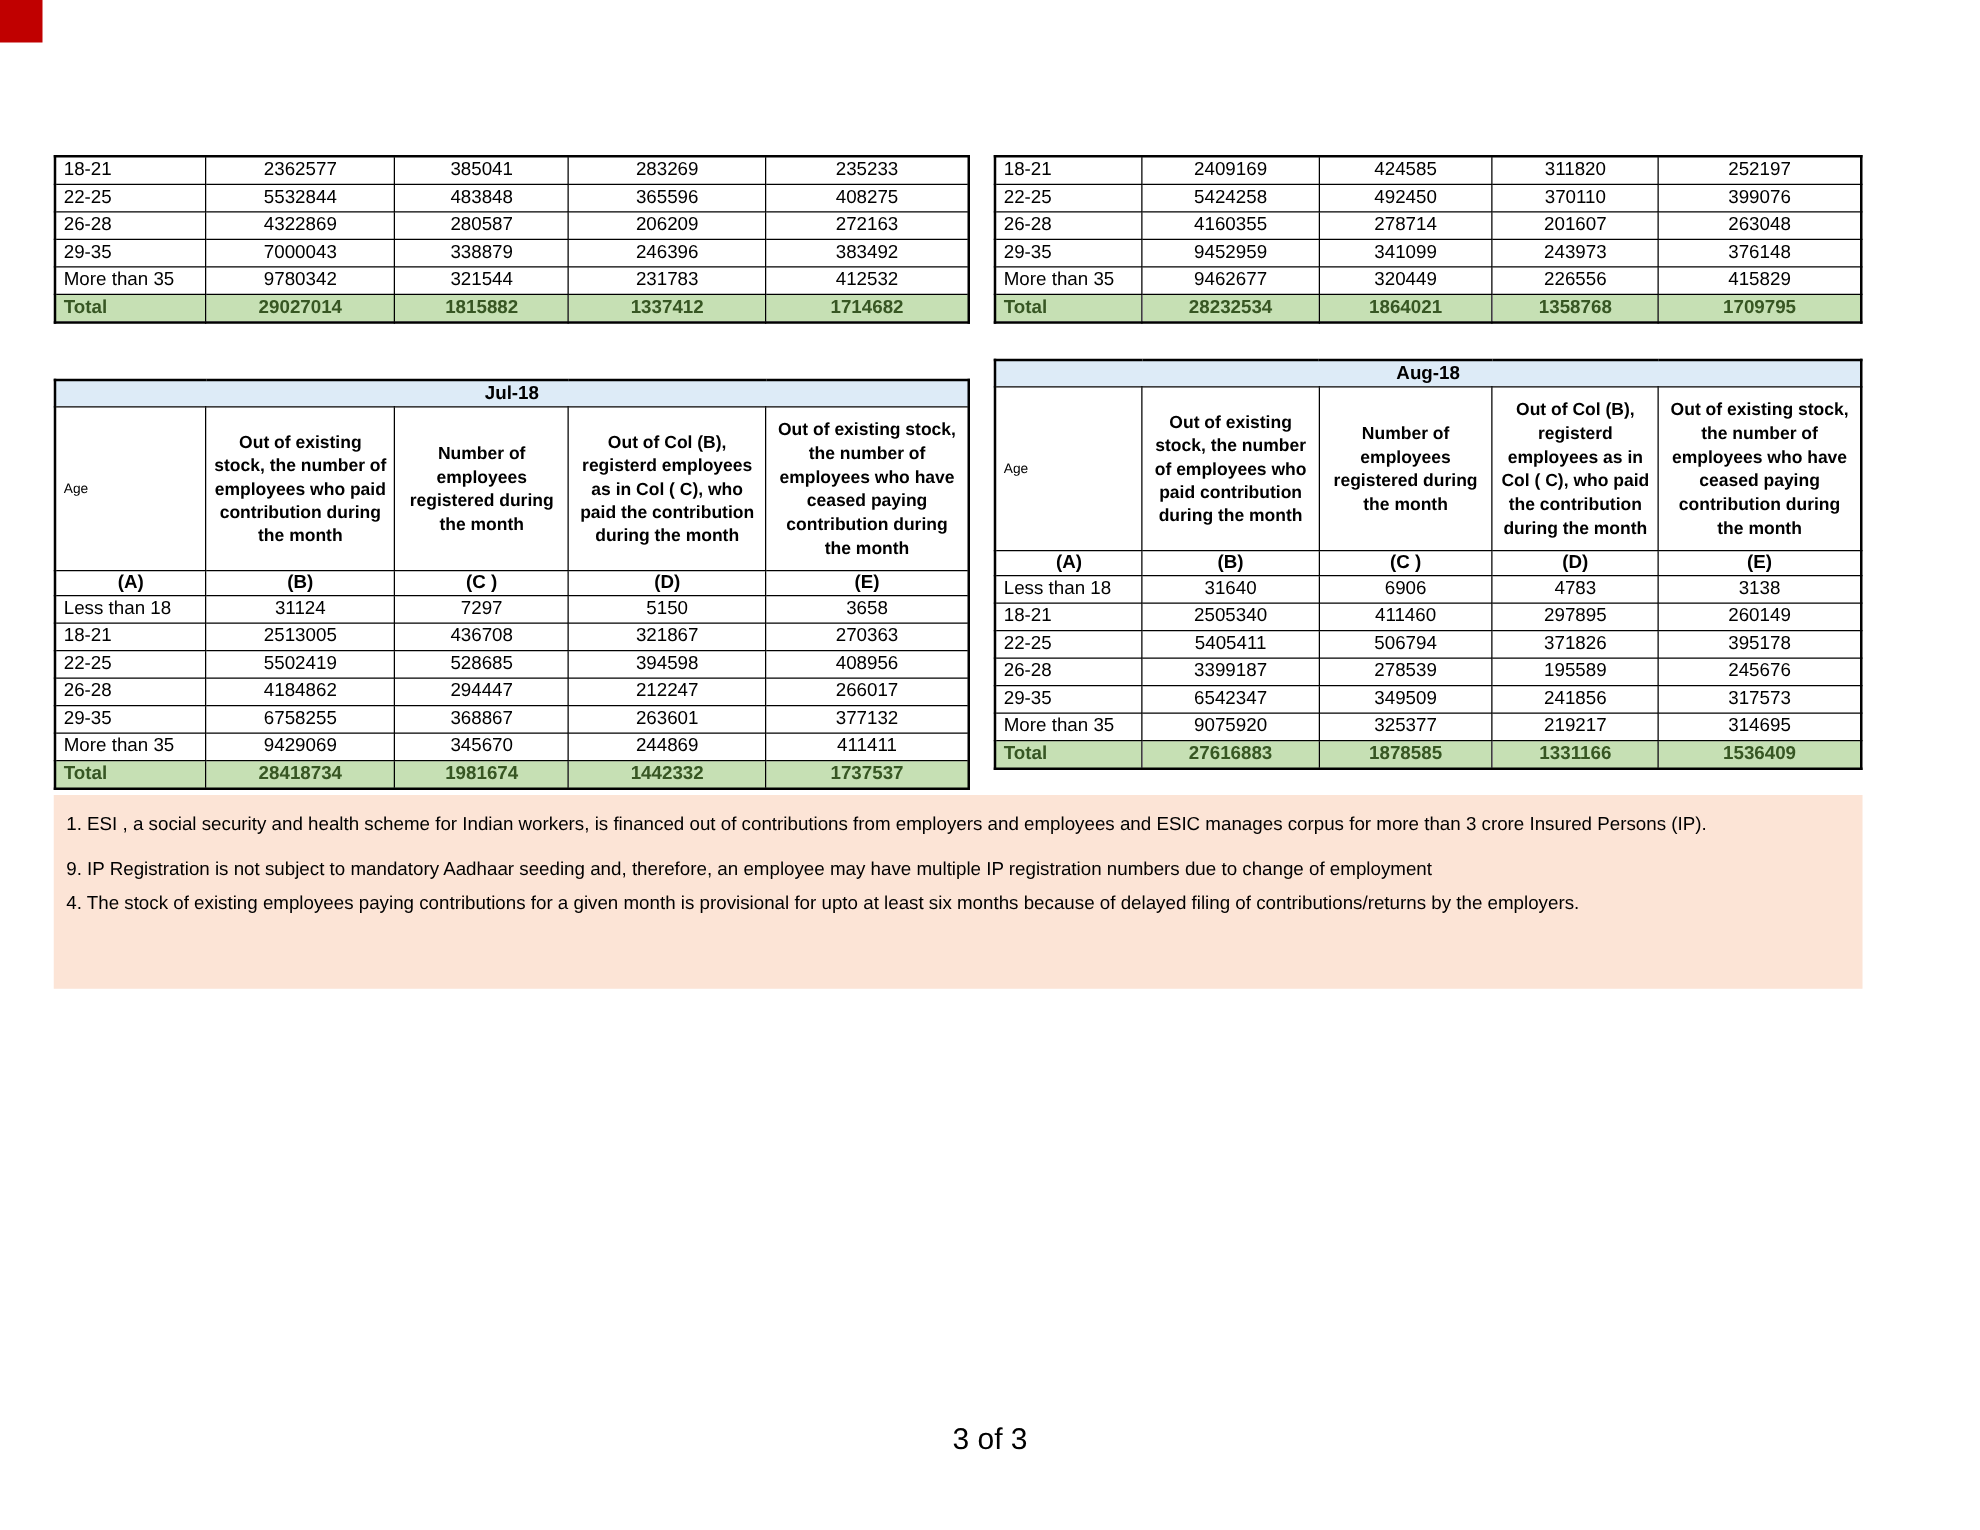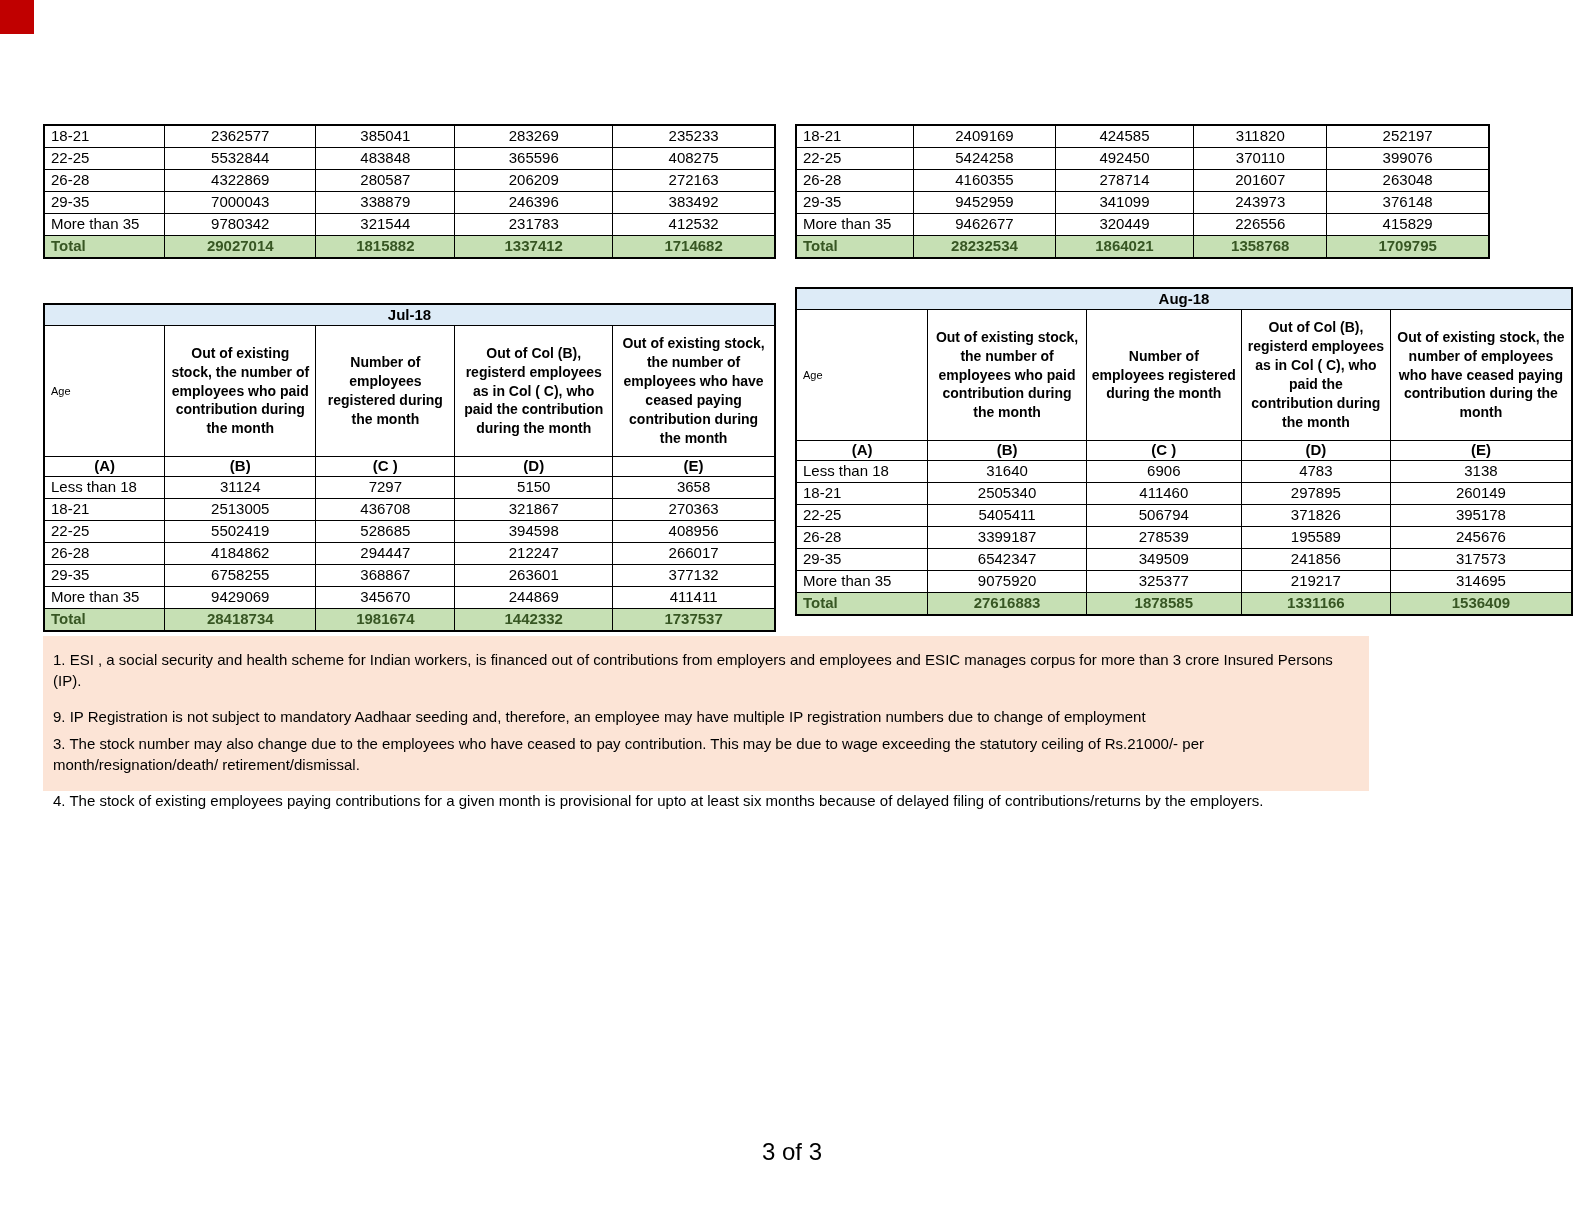--- a/index.html
+++ b/index.html
@@ -41,23 +41,23 @@
   .head-row th.age-h{
     font-weight:400;text-align:left;font-size:11px;padding:0 6px;
   }
   .label-row td{
     font-weight:700;text-align:center;height:19px;
   }
   
   #tbl-top-left {left:43px; top:124px; width:733px;}
   #tbl-top-right{left:795px;top:124px; width:695px;}
   #tbl-jul      {left:43px; top:303px; width:733px;}
-  #tbl-aug      {left:795px;top:287px; width:778px;}
+  #tbl-aug      {left:795px;top:287px; width:695px;}
   .notes{
-    position:absolute;left:43px;top:636px;width:1326px;height:155px;
+    position:absolute;left:43px;top:636px;width:1447px;height:155px;
     box-sizing:border-box;background:var(--notes_bg,#fce4d6);
     padding:13px 16px 10px 10px;font-size:15px;line-height:1.4;color:#000;
   }
   .notes p{margin:0 0 6px 0;}
   .notes p.gap{margin-bottom:15px;}
   .footer{
     position:absolute;left:0;top:1138px;width:1584px;
     text-align:center;font-size:24px;color:#000;
   }
 </style>
@@ -330,17 +330,16 @@
         <td class="num">1878585</td>
         <td class="num">1331166</td>
         <td class="num">1536409</td>
       </tr>
     </tbody>
 </table>
 
 <div class="notes">
   <p class="gap">1. ESI , a social security and health scheme for Indian workers, is financed out of contributions from employers and employees and ESIC manages corpus for more than 3 crore Insured Persons (IP).</p>
   <p>9. IP Registration is not subject to mandatory Aadhaar seeding and, therefore, an employee may have multiple IP registration numbers due to change of employment</p>
-  <p class="gap">3. The stock number may also change due to the employees who have ceased to pay contribution. This may  be due to wage exceeding the statutory ceiling of  Rs.21000/- per month/resignation/death/ retirement/dismissal.</p>
   <p>4. The stock of existing employees paying contributions for a given month is provisional for upto at least six months because of delayed filing of contributions/returns by the employers.</p>
 </div>
 
 <div class="footer">3 of 3</div>
 
 </body></html>

